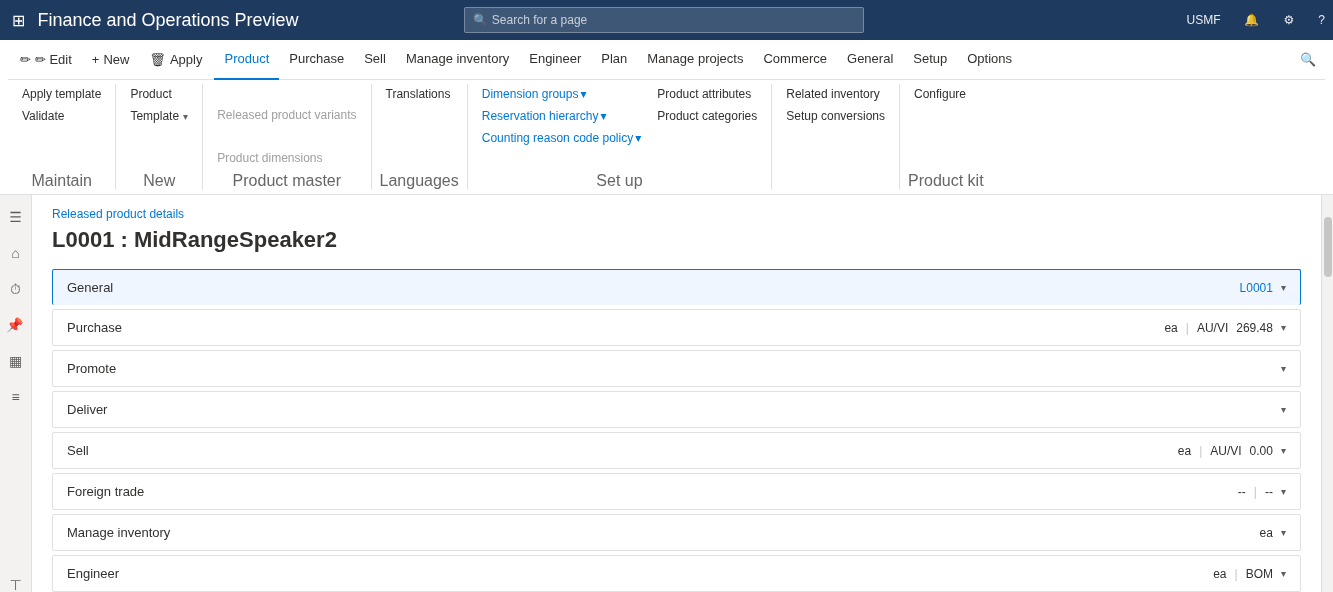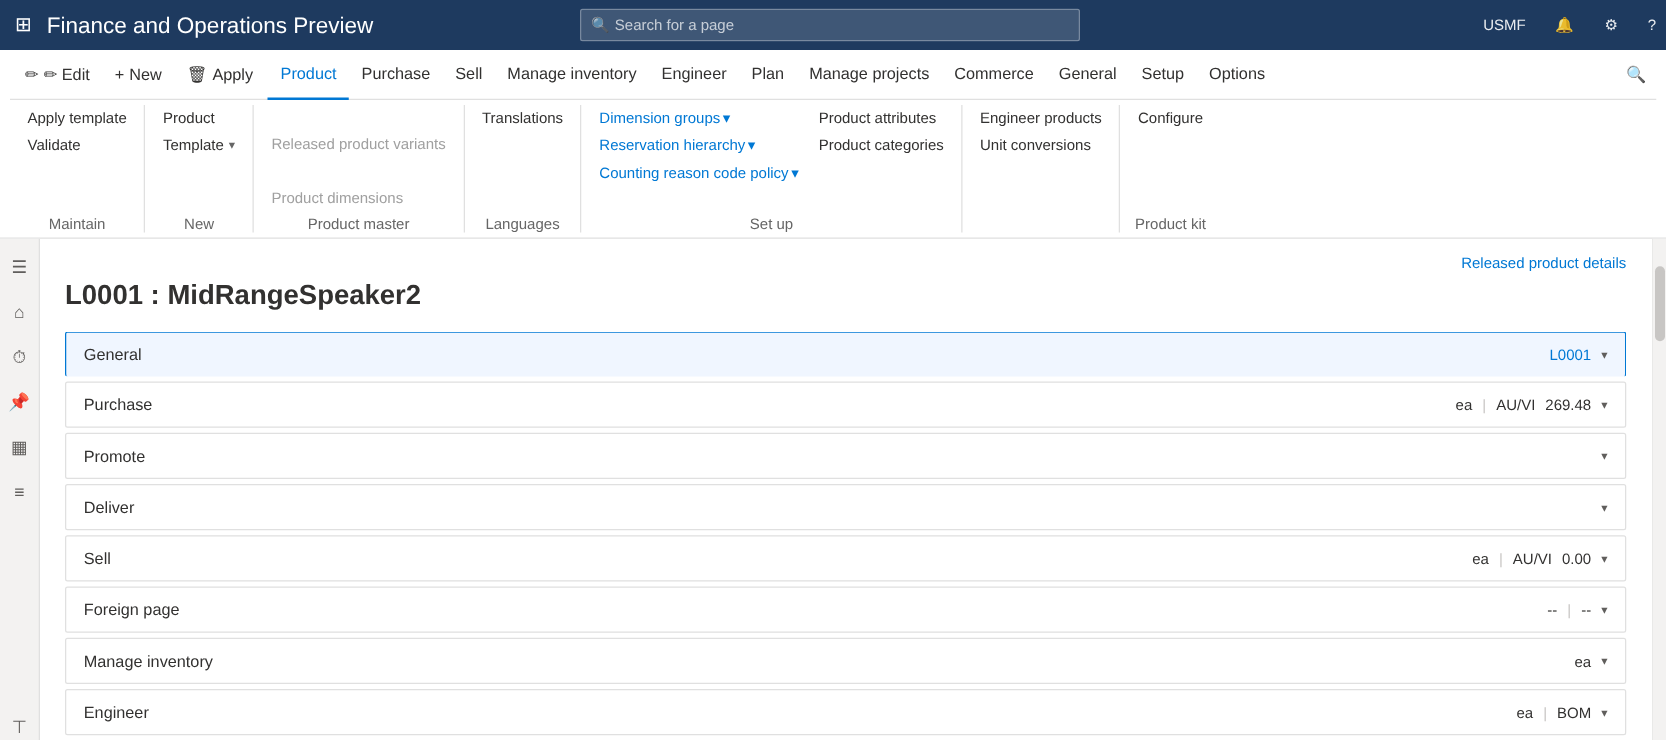--- a/index.html
+++ b/index.html
@@ -102,21 +102,21 @@
     }
     .ribbon-group {
       display: flex;
       flex-direction: column;
       padding: 0 8px;
       border-right: 1px solid #e0e0e0;
       min-width: fit-content;
     }
     .ribbon-group:last-child { border-right: none; }
     .ribbon-group-title {
-      font-size: 12px;
+      font-size: 16px;
       color: #666;
       text-align: center;
       margin-top: auto;
       padding-top: 4px;
     }
     .ribbon-group-items {
       display: flex;
       gap: 4px;
       align-items: flex-start;
       flex: 1;
@@ -179,21 +179,20 @@
       overflow-y: auto;
       padding: 12px 20px;
     }
 
     
     .breadcrumb {
       font-size: 12px;
       color: #0078d4;
       cursor: pointer;
       margin-bottom: 6px;
-      text-align: right;
     }
 
     
     .page-title {
       font-size: 22px;
       font-weight: 600;
       color: #323130;
       margin-bottom: 16px;
     }
 
@@ -337,22 +336,22 @@
           <div class="ribbon-btn-small">Product attributes</div>
           <div class="ribbon-btn-small">Product categories</div>
         </div>
       </div>
       <div class="ribbon-group-title">Set up</div>
     </div>
 
     <div class="ribbon-group">
       <div class="ribbon-group-items">
         <div class="ribbon-col">
-          <div class="ribbon-btn-small">Engineer products</div>
-          <div class="ribbon-btn-small">Unit conversions</div>
+          <div class="ribbon-btn-small">Related inventory</div>
+          <div class="ribbon-btn-small">Setup conversions</div>
         </div>
       </div>
       <div class="ribbon-group-title"></div>
     </div>
 
     <div class="ribbon-group">
       <div class="ribbon-group-items">
         <div class="ribbon-btn-small">Configure</div>
       </div>
       <div class="ribbon-group-title">Product kit</div>
@@ -420,21 +419,21 @@
 
       <span class="section-row-value">ea</span>
       <span class="section-row-divider">|</span>
       <span class="section-row-value">AU/VI</span>
       <span class="section-row-value">0.00</span>
 
     </div>
     <span class="section-row-chevron">▾</span>
   </div>
         <div class="section-row">
-    <span class="section-row-title">Foreign page</span>
+    <span class="section-row-title">Foreign trade</span>
     <div class="section-row-meta">
 
       <span class="section-row-value">--</span>
       <span class="section-row-divider">|</span>
       <span class="section-row-value">--</span>
 
     </div>
     <span class="section-row-chevron">▾</span>
   </div>
         <div class="section-row">

